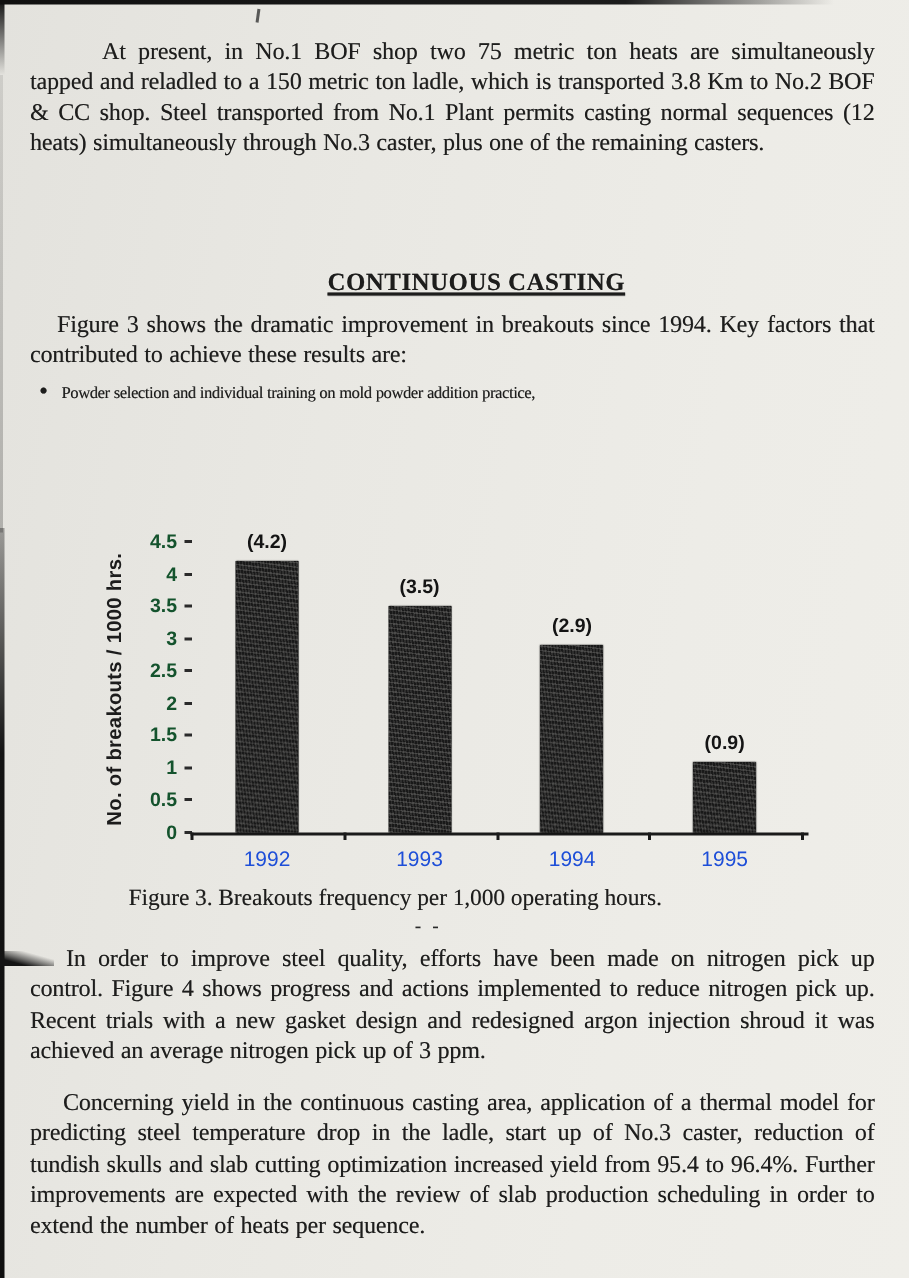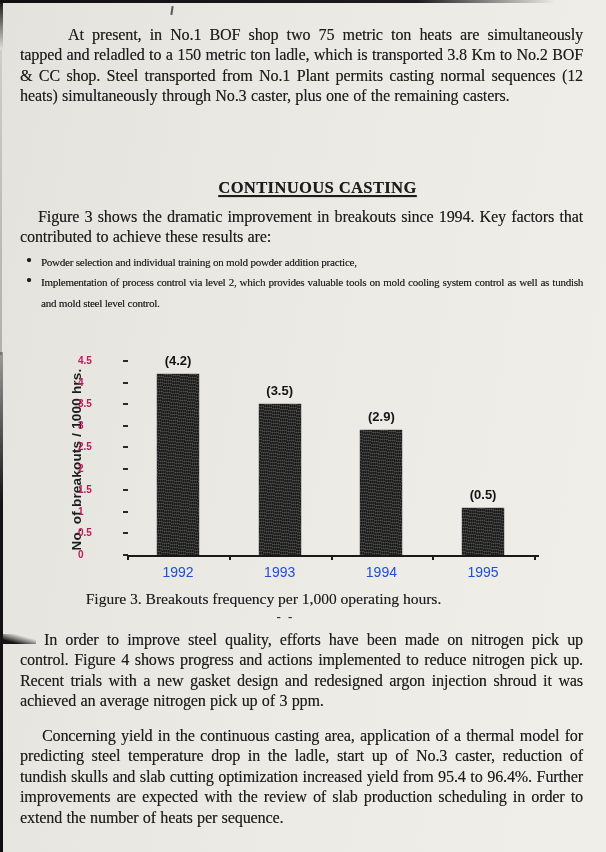--- a/index.html
+++ b/index.html
@@ -57,22 +57,22 @@
   ul.factors li::before{
     content:"\2022";position:absolute;left:6px;top:-1px;font-size:17px;
   }
 
   
   .chart{position:absolute;top:347px;left:20px;width:563px;height:238px;
     font-family:"Liberation Sans","DejaVu Sans",sans-serif;}
   .ylabel{position:absolute;left:-38px;top:104px;width:190px;height:17px;
     transform:rotate(-90deg);text-align:center;
     font-size:13.5px;font-weight:700;letter-spacing:0.2px;color:#1c1c1c;}
-  .ytick{position:absolute;width:40px;text-align:left;
-    font-size:10px;font-weight:700;color:#be185d;line-height:16px;}
+  .ytick{position:absolute;width:40px;text-align:right;
+    font-size:13px;font-weight:700;color:#14532d;line-height:16px;}
   .ytick-dash{position:absolute;width:5px;height:2px;background:#2a2a2a;}
   .baseline{position:absolute;height:2px;background:#1a1a1a;}
   .xtick{position:absolute;width:2px;height:5px;background:#1a1a1a;}
   .bar{position:absolute;
     background-color:#191919;
     background-image:
       repeating-linear-gradient(7deg, rgba(233,231,226,0.16) 0 1px, rgba(0,0,0,0) 1px 3px),
       repeating-linear-gradient(83deg, rgba(233,231,226,0.10) 0 1px, rgba(0,0,0,0) 1px 2px);
     box-shadow:0 0 1px #000;}
   .bar-label{position:absolute;width:70px;text-align:center;
@@ -100,21 +100,20 @@
   <div class="scan-speck"></div>
 
   <p class="body-text p1">At present, in No.1 BOF shop two 75 metric ton heats are simultaneously tapped and reladled to a 150 metric ton ladle, which is transported 3.8 Km to No.2 BOF &amp; CC shop. Steel transported from No.1 Plant permits casting normal sequences (12 heats) simultaneously through No.3 caster, plus one of the remaining casters.</p>
 
   <h2 class="heading">CONTINUOUS CASTING</h2>
 
   <p class="body-text p2">Figure 3 shows the dramatic improvement in breakouts since 1994. Key factors that contributed to achieve these results are:</p>
 
   <ul class="factors">
     <li>Powder selection and individual training on mold powder addition practice,</li>
-    <li>Implementation of process control via level 2, which provides valuable tools on mold cooling system control as well as tundish and mold steel level control.</li>
   </ul>
 
   <div class="chart" id="chart">
     <div class="ylabel">No. of breakouts / 1000 hrs.</div>
   <div class="baseline" style="left: 107px; top: 208px; width: 412px;"></div>
       <div class="ytick" style="left: 58px; top: 6.005px;">4.5</div>
       <div class="ytick-dash" style="left: 103px; top: 13.005px;"></div>
       <div class="ytick" style="left: 58px; top: 27.56px;">4</div>
       <div class="ytick-dash" style="left: 103px; top: 34.56px;"></div>
       <div class="ytick" style="left: 58px; top: 49.115px;">3.5</div>
@@ -136,21 +135,21 @@
       <div class="bar" style="left: 137px; top: 26.938px; width: 42px; height: 181.062px; background-color: rgb(25, 25, 25);"></div>
       <div class="bar-label" style="left: 123px; top: 5.938px;">(4.2)</div>
       <div class="cat-label" style="left: 123px; top: 217px;">1992</div>
       <div class="bar" style="left: 238.7px; top: 57.115px; width: 42px; height: 150.885px; background-color: rgb(25, 25, 25);"></div>
       <div class="bar-label" style="left: 224.7px; top: 36.115px;">(3.5)</div>
       <div class="cat-label" style="left: 224.7px; top: 217px;">1993</div>
       <div class="bar" style="left: 340.4px; top: 82.981px; width: 42px; height: 125.019px; background-color: rgb(25, 25, 25);"></div>
       <div class="bar-label" style="left: 326.4px; top: 61.981px;">(2.9)</div>
       <div class="cat-label" style="left: 326.4px; top: 217px;">1994</div>
       <div class="bar" style="left: 442.1px; top: 160.579px; width: 42px; height: 47.421px; background-color: rgb(25, 25, 25);"></div>
-      <div class="bar-label" style="left: 428.1px; top: 139.579px;">(0.5)</div>
+      <div class="bar-label" style="left: 428.1px; top: 139.579px;">(0.9)</div>
       <div class="cat-label" style="left: 428.1px; top: 217px;">1995</div>
       <div class="xtick" style="left: 107.15px; top: 208px;"></div>
       <div class="xtick" style="left: 208.85px; top: 208px;"></div>
       <div class="xtick" style="left: 310.55px; top: 208px;"></div>
       <div class="xtick" style="left: 412.25px; top: 208px;"></div>
       <div class="xtick" style="left: 513.95px; top: 208px;"></div>
     </div>
 
   <p class="caption">Figure 3. Breakouts frequency per 1,000 operating hours.</p>
   <p class="stray">- -</p>

